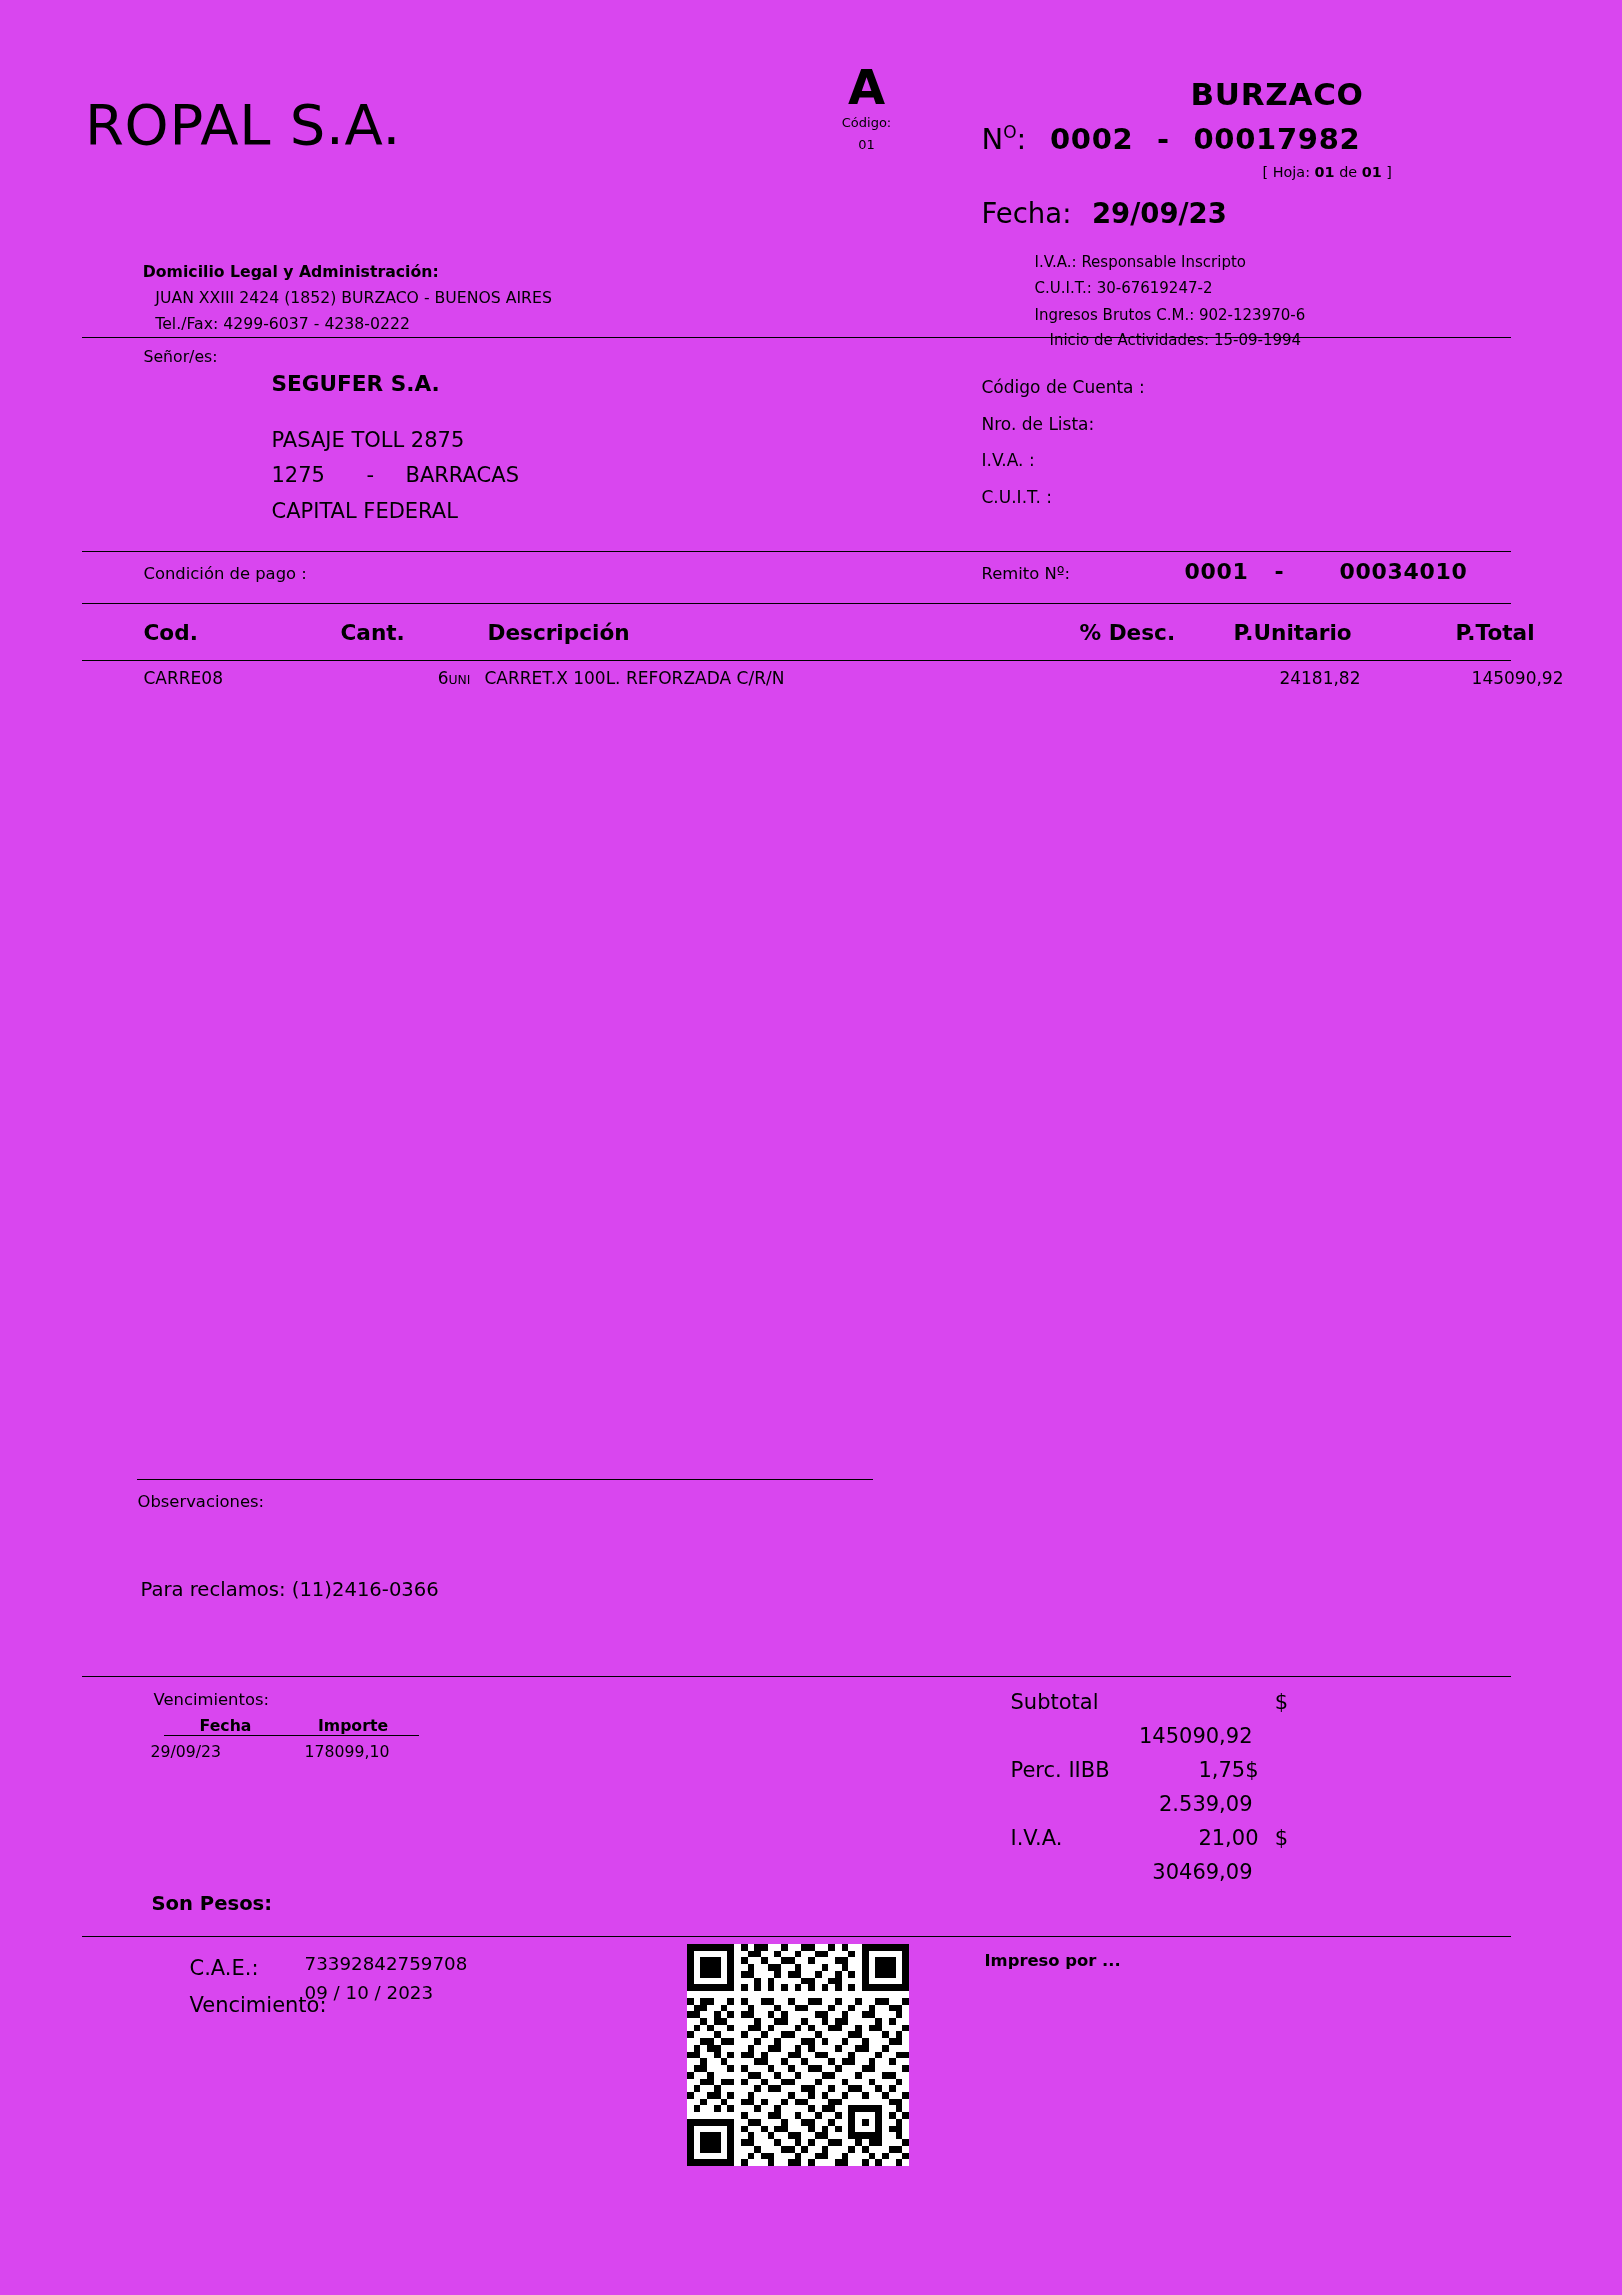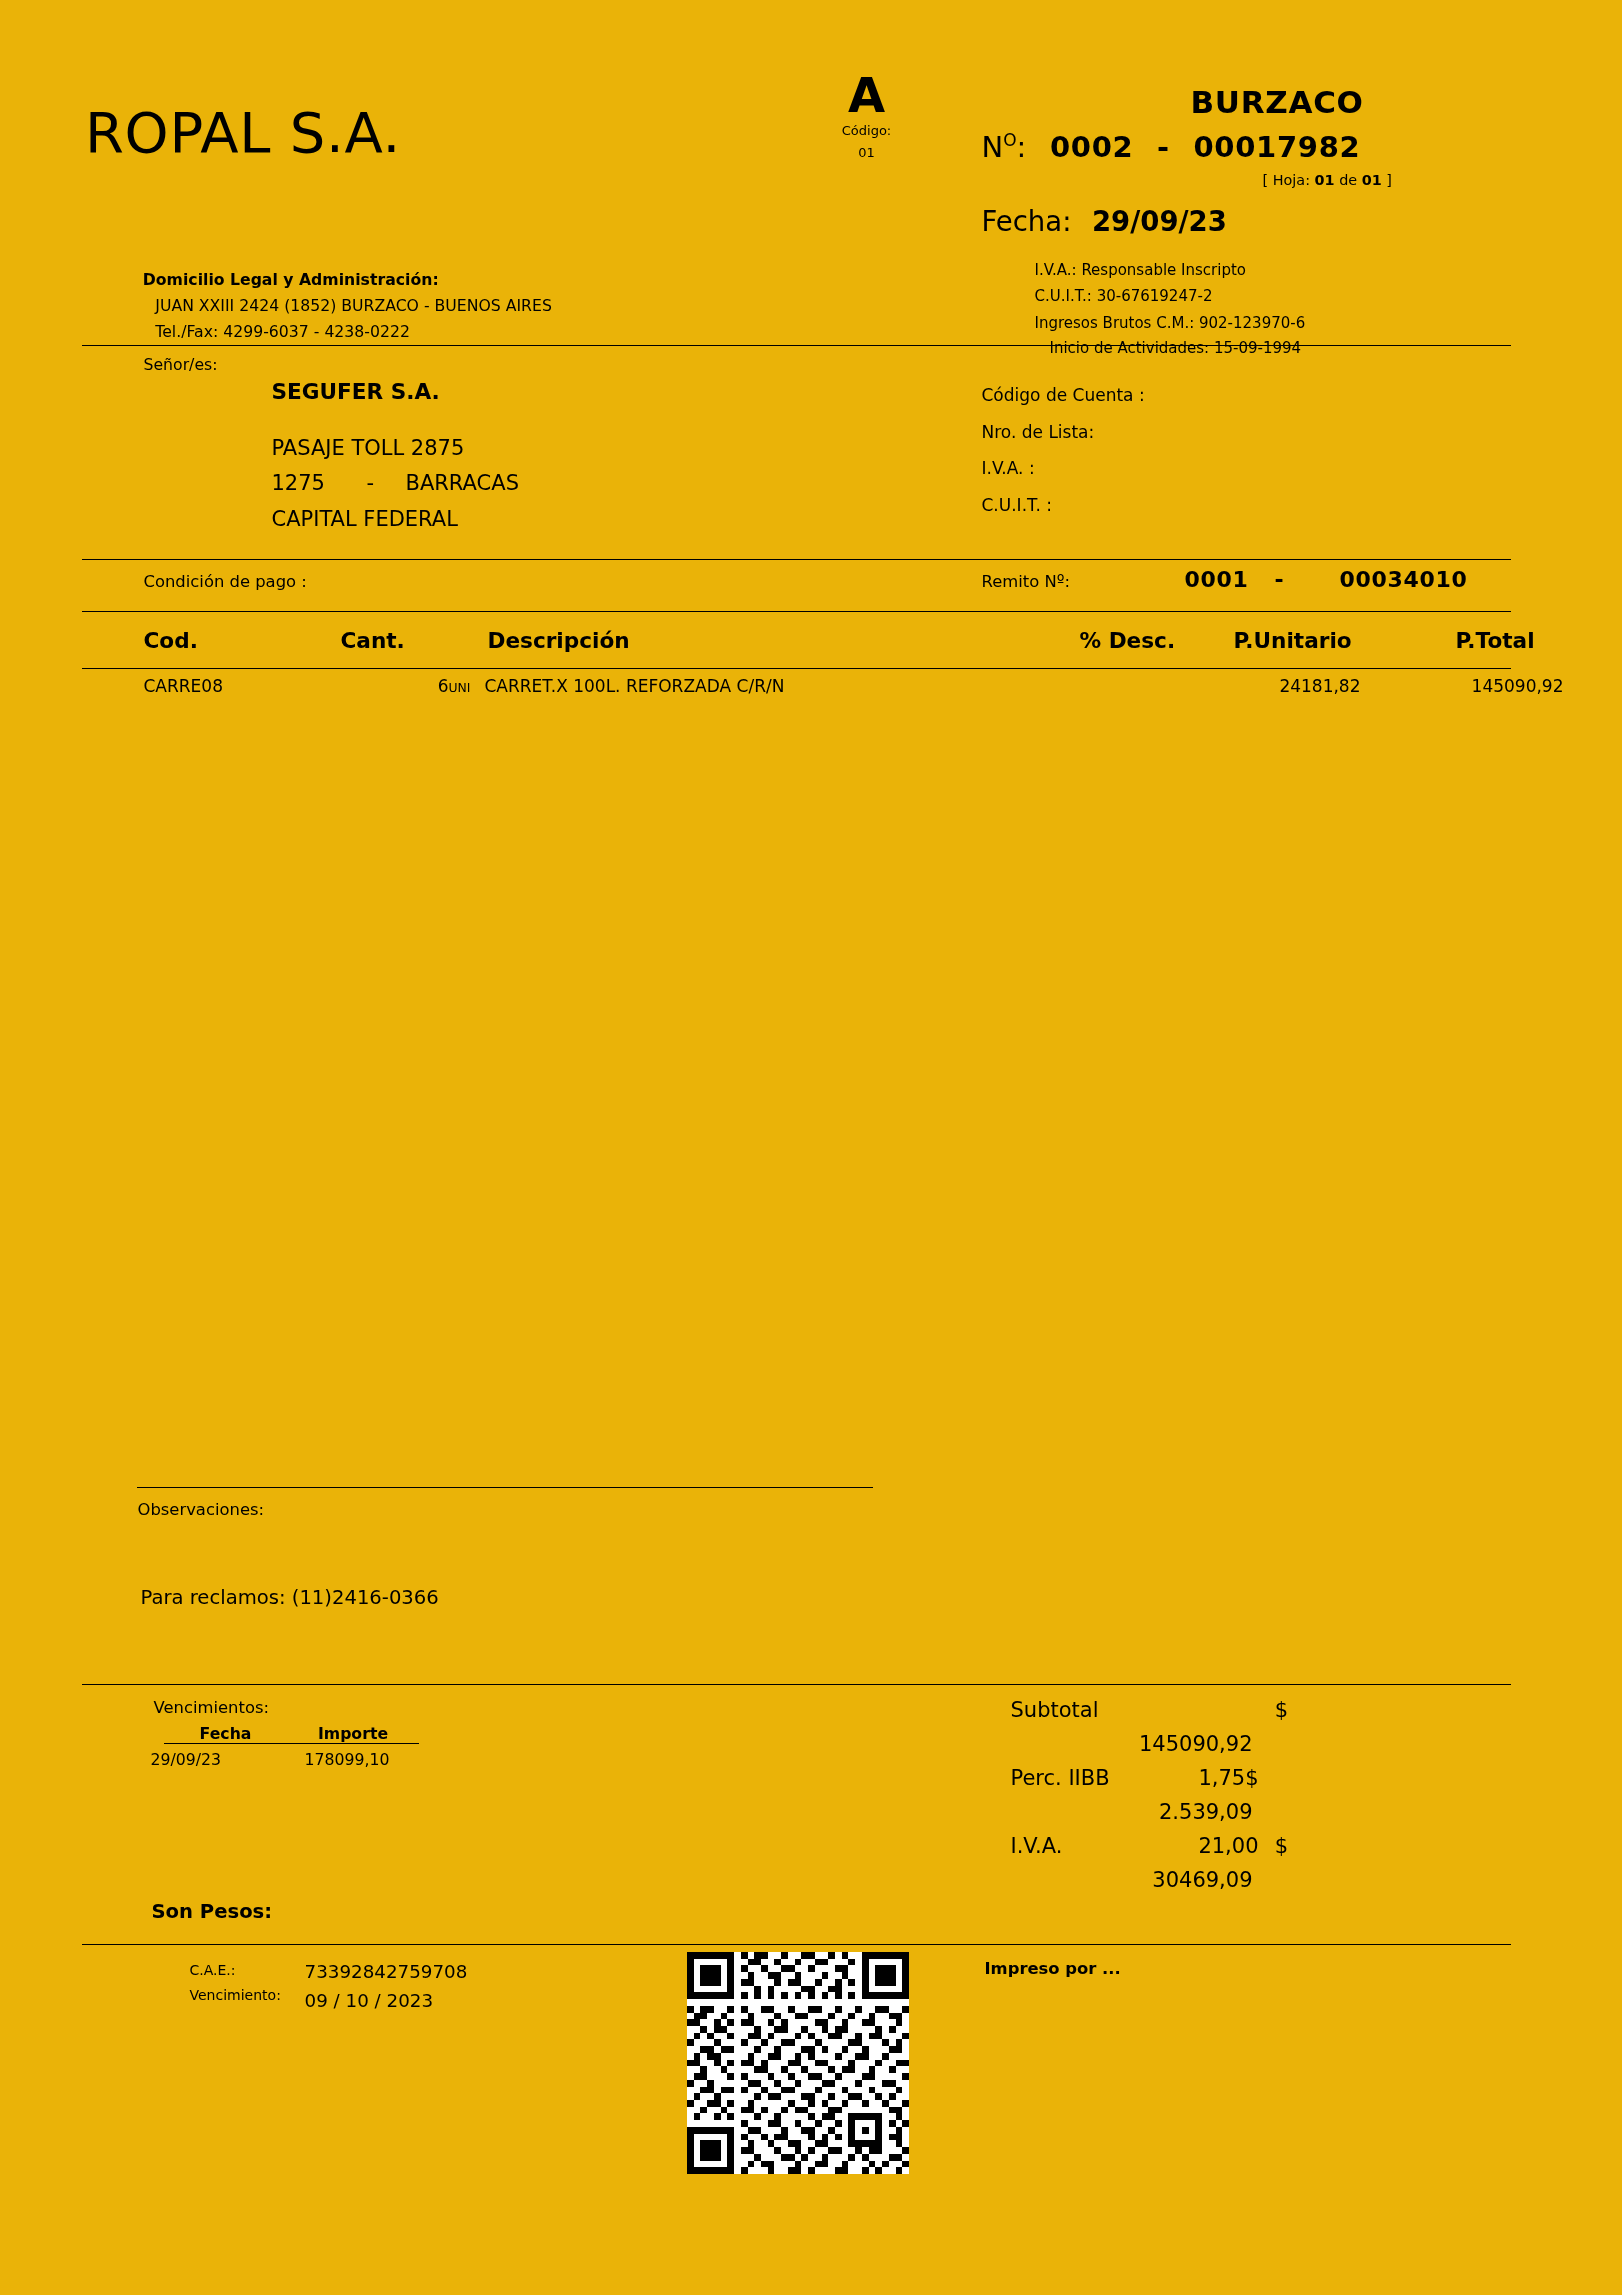--- a/index.html
+++ b/index.html
@@ -8,23 +8,23 @@
     background: #ffffff;
   }
   body {
     font-family: "DejaVu Sans", sans-serif;
     color: #000000;
   }
   .page {
     position: relative;
     width: 1622px;
     height: 2295px;
-    background: #eab308;
+    background: #d946ef;
     box-sizing: border-box;
-    padding: 12px;
+    padding: 4px;
     overflow: hidden;
   }
   .inner {
     position: relative;
     width: 1465px;
     margin: 0 auto;
     padding-top: 39px;
   }
 
   
@@ -330,21 +330,21 @@
 
   
   .footer {
     position: relative;
     height: 262px;
   }
   .cae-labels {
     position: absolute;
     left: 111px;
     top: 13px;
-    font-size: 14px;
+    font-size: 21px;
     line-height: 1.75;
   }
   .cae-values {
     position: absolute;
     left: 226px;
     top: 13px;
     font-size: 18.3px;
     line-height: 1.56;
   }
   .impreso {

